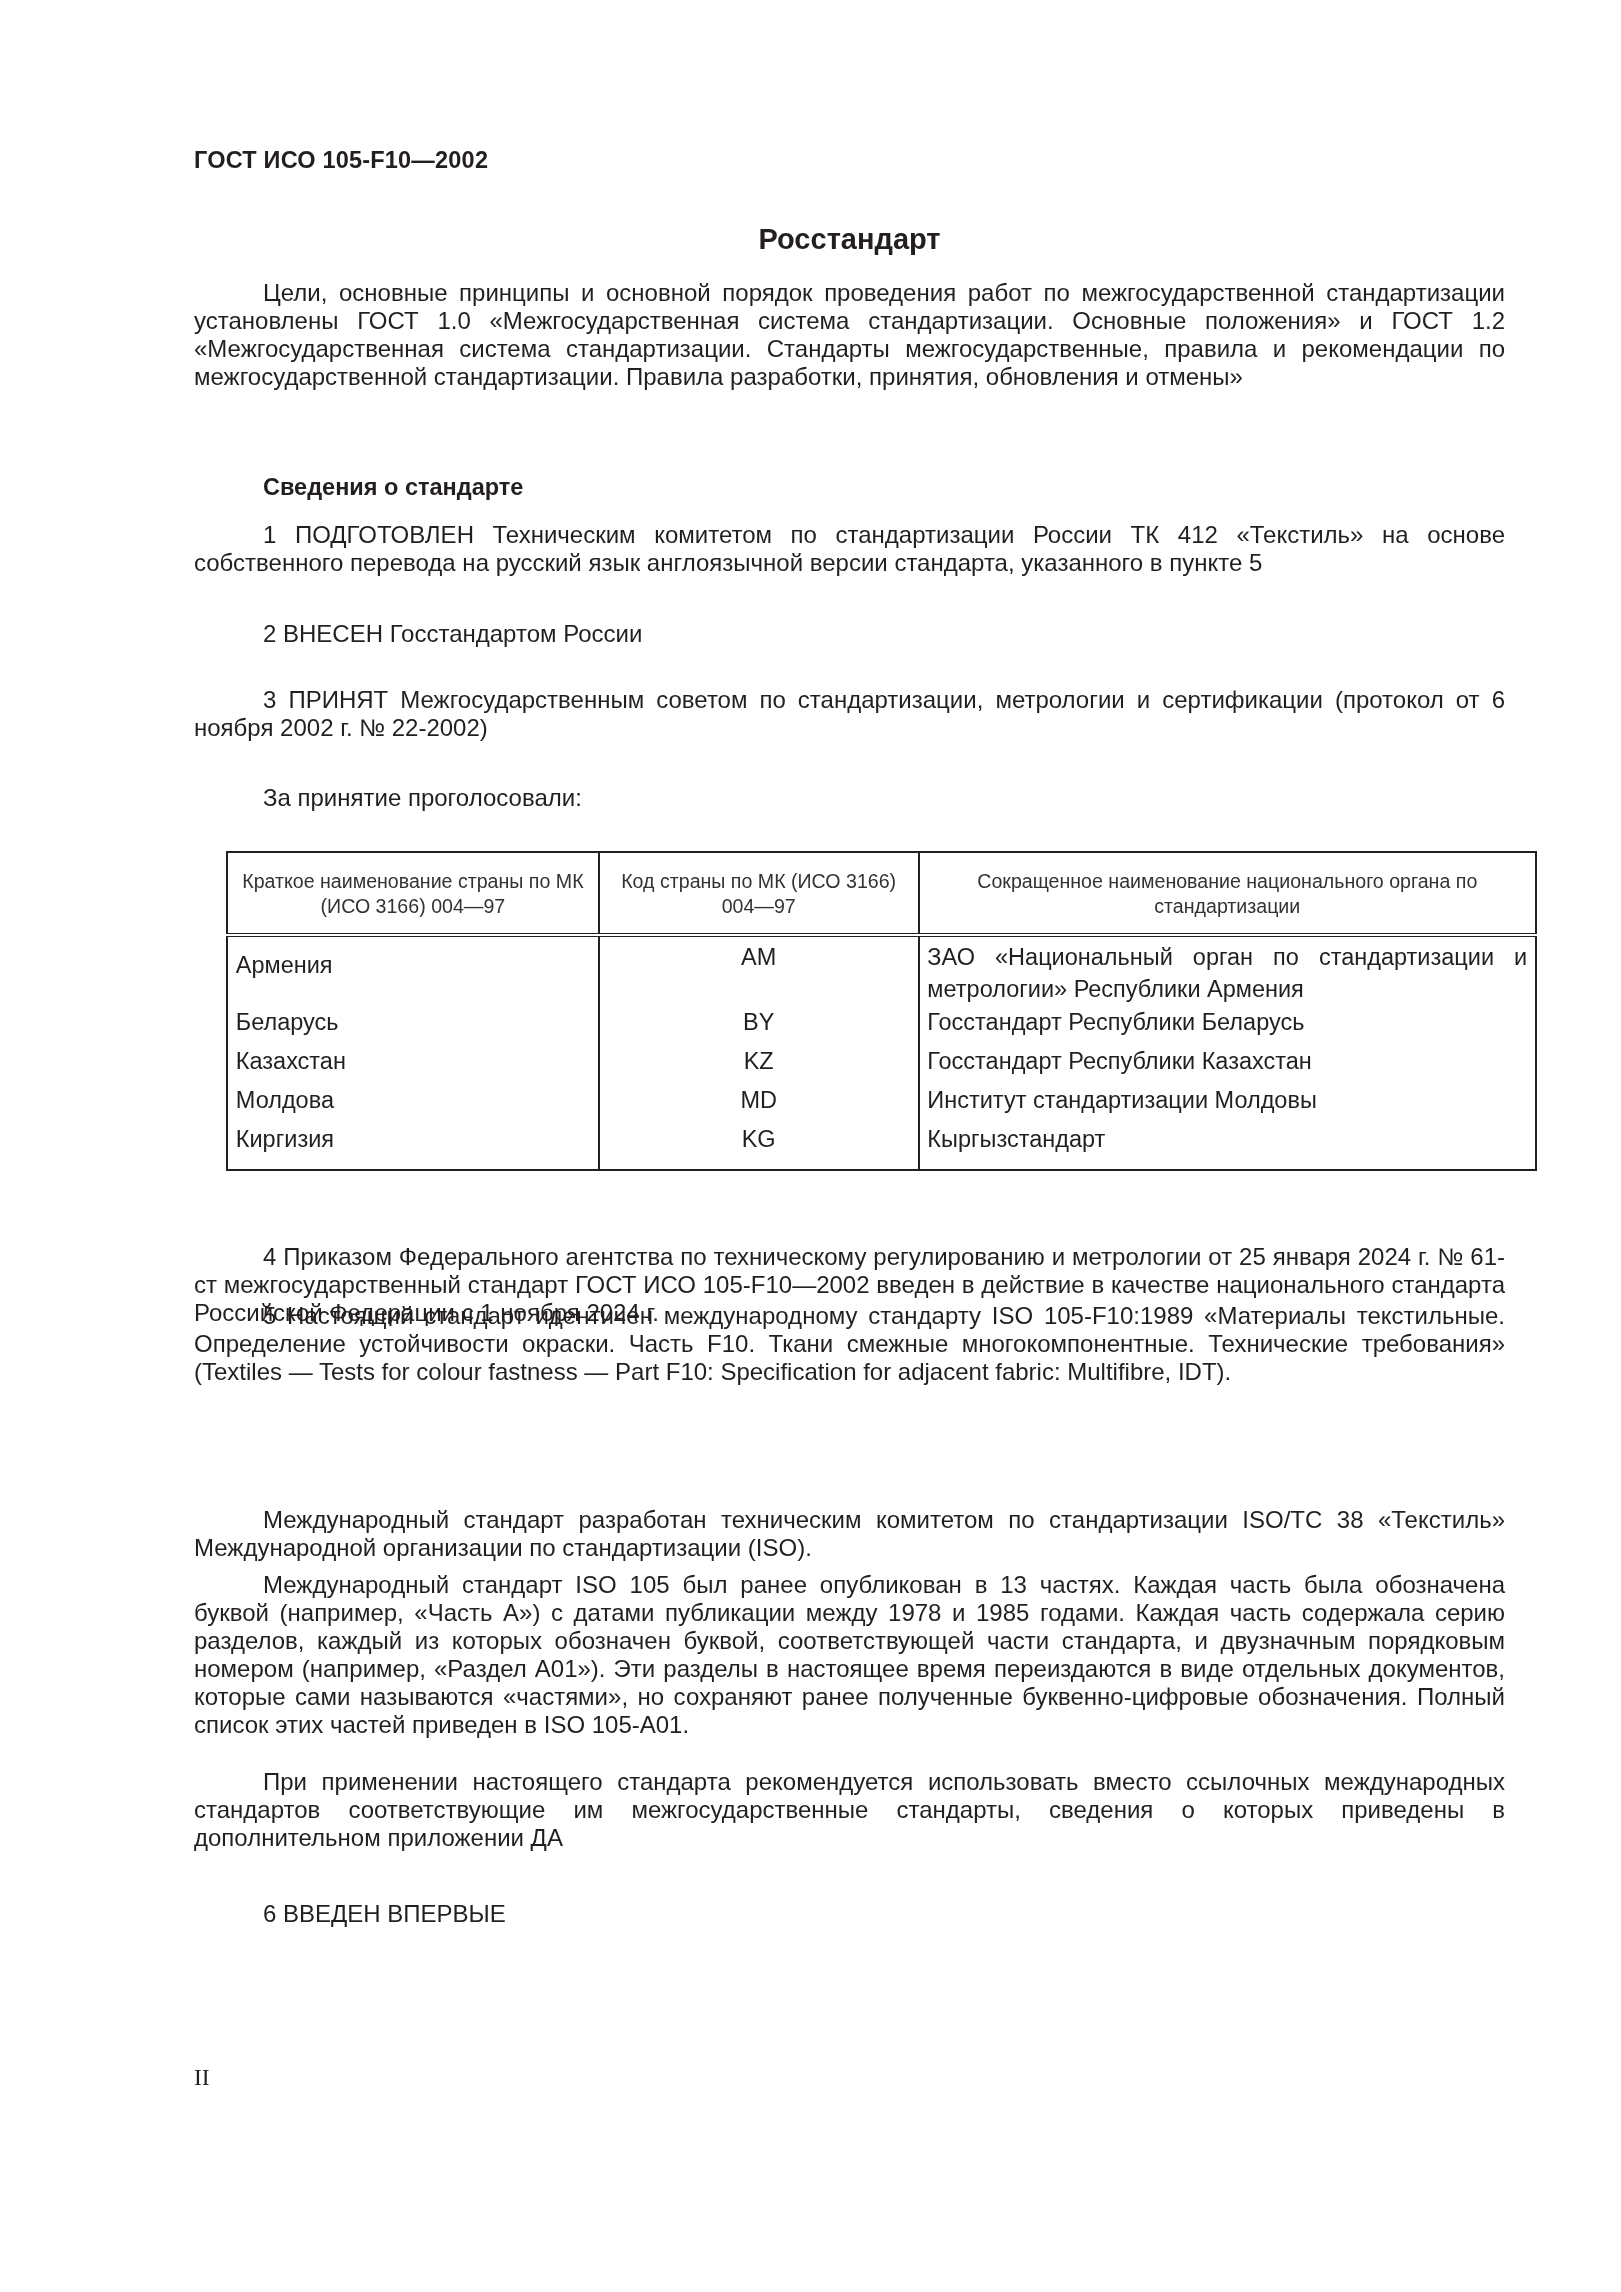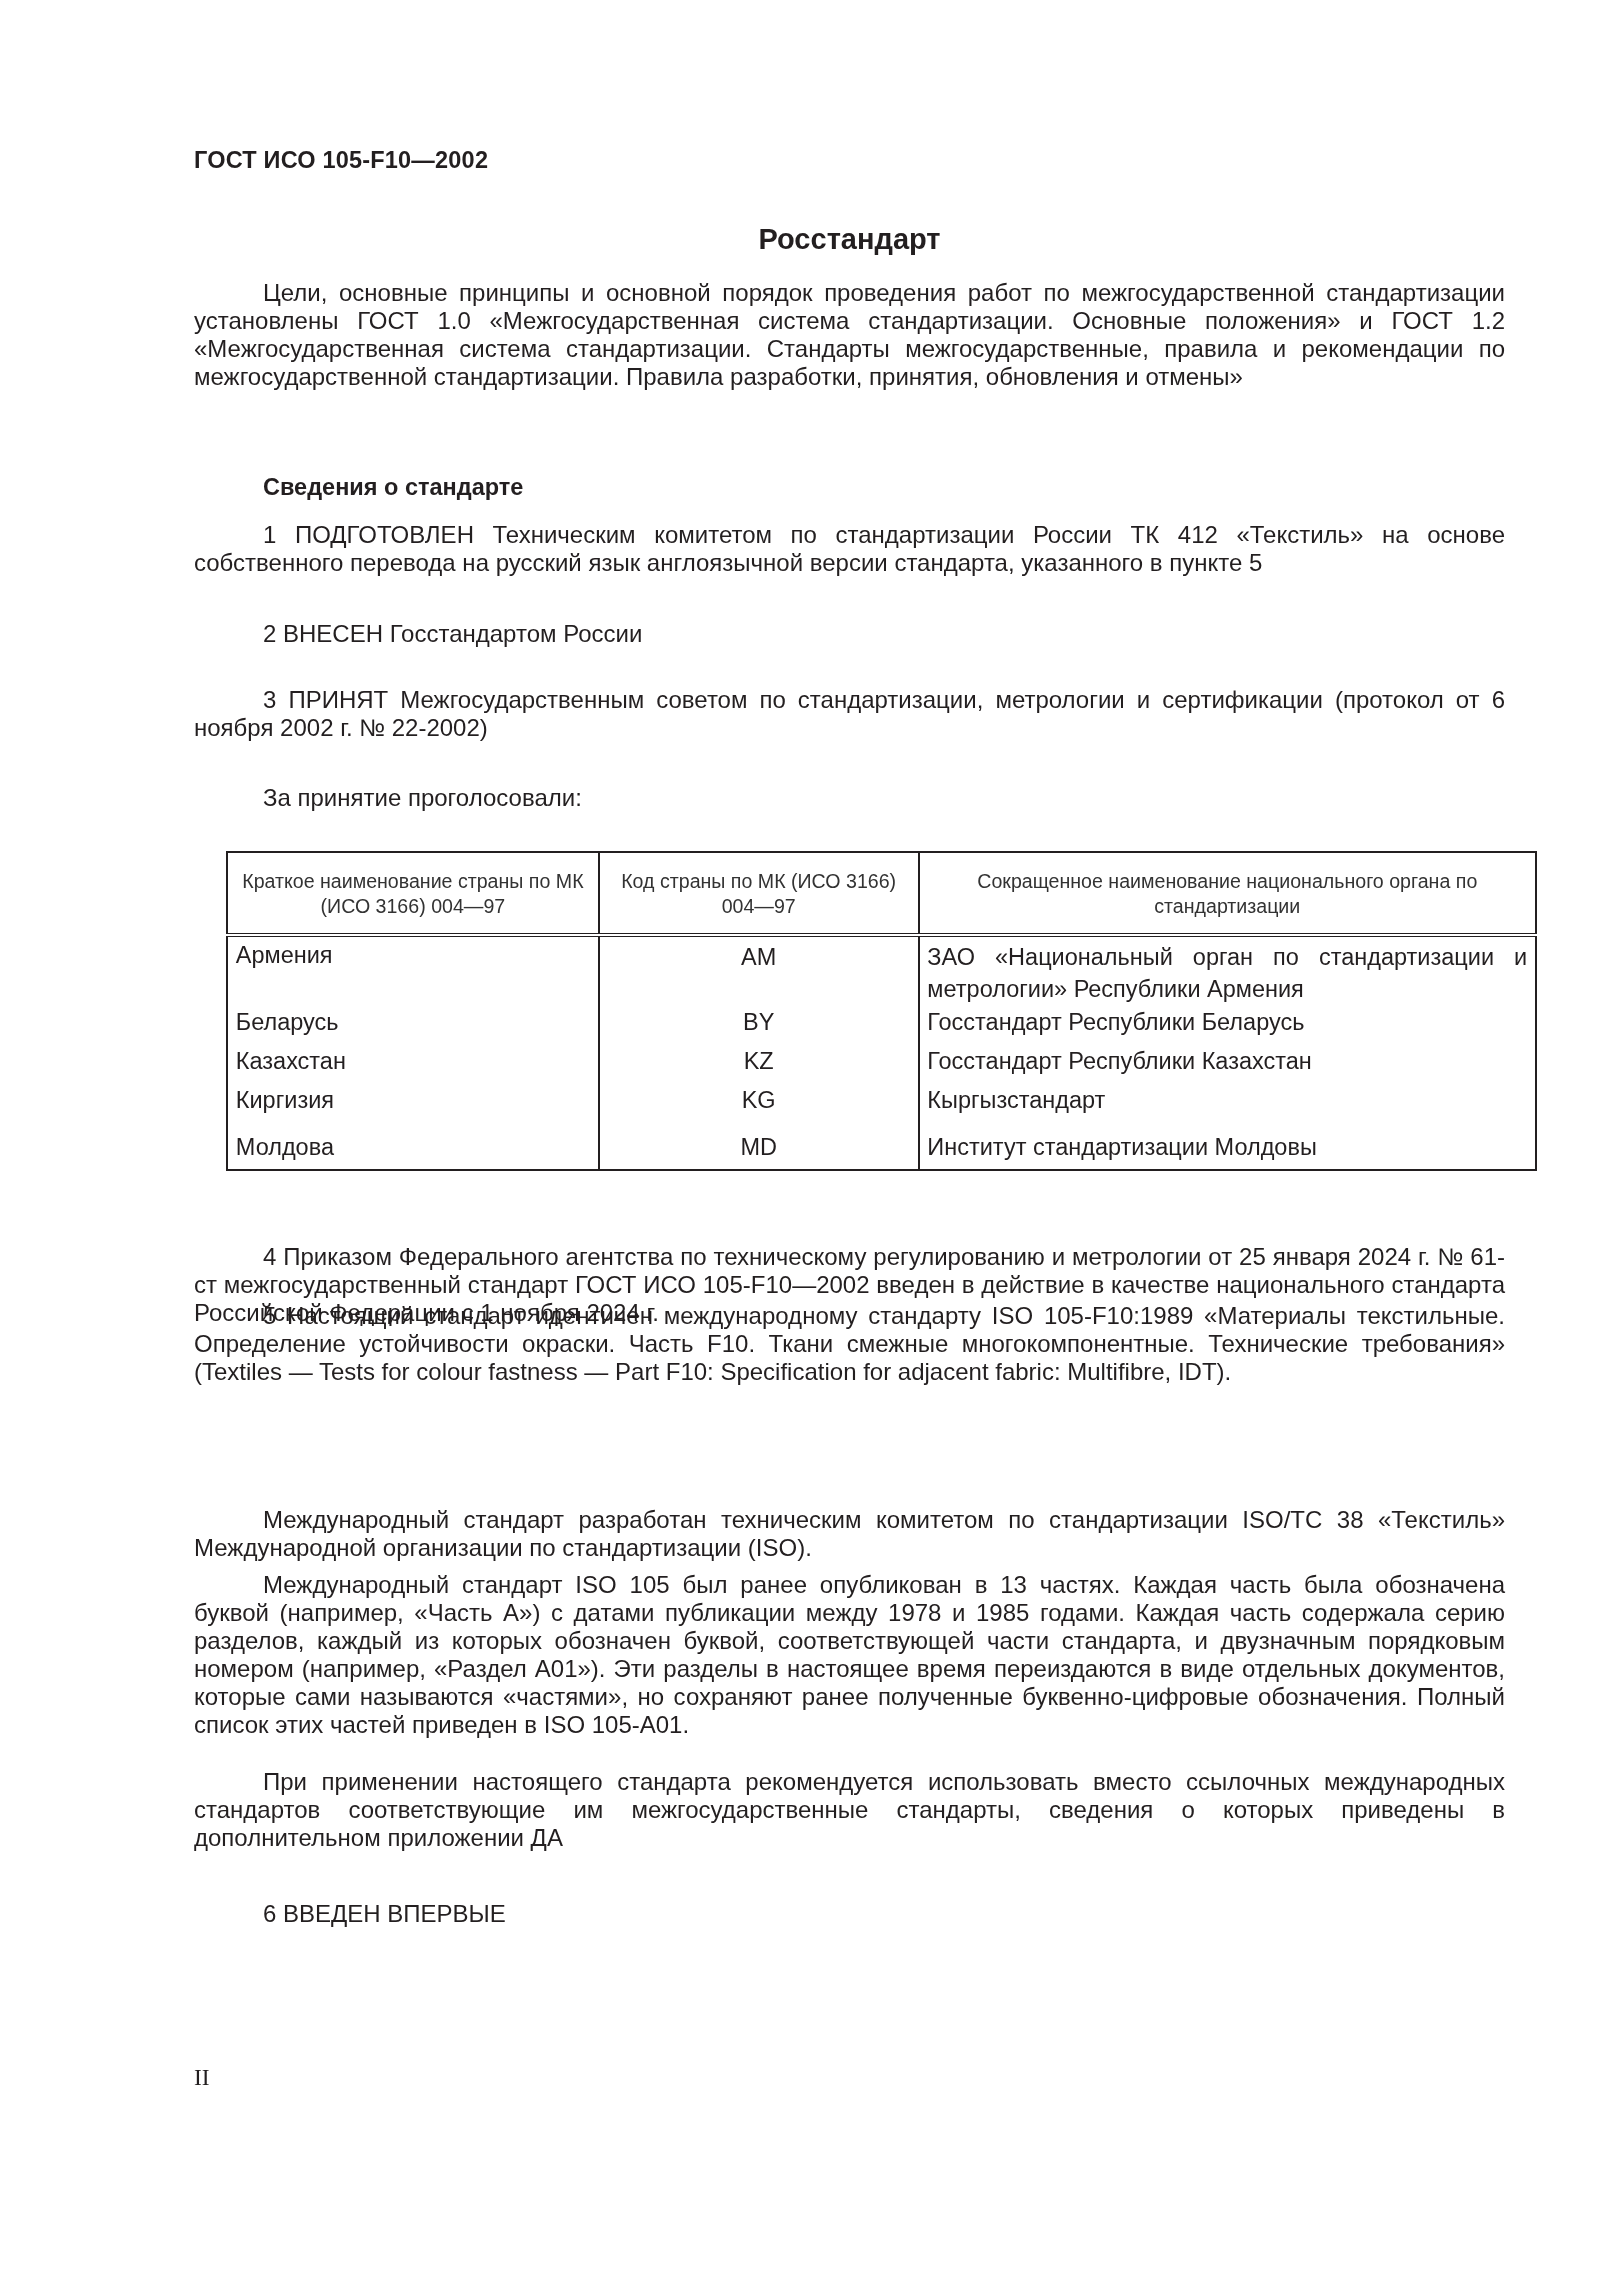--- a/index.html
+++ b/index.html
@@ -43,43 +43,43 @@
   <table class="votes">
     <thead>
       <tr>
         <th class="col1"><span>Краткое наименование страны по МК (ИСО 3166) 004—97</span></th>
         <th class="col2"><span>Код страны по  МК (ИСО 3166) 004—97</span></th>
         <th><span>Сокращенное наименование национального органа по  стандартизации</span></th>
       </tr>
     </thead>
     <tbody>
       <tr style="height:71px;">
-        <td style="padding-top:2px;">Армения</td>
+        <td style="padding-top:12px;">Армения</td>
         <td class="code" style="padding-top:3.9px;">AM</td>
         <td style="padding-top:3.9px;">ЗАО «Национальный орган по стандартизации и метрологии» Республики Армения</td>
       </tr>
       <tr style="height:39px;">
         <td>Беларусь</td>
         <td class="code">BY</td>
         <td>Госстандарт Республики Беларусь</td>
       </tr>
       <tr style="height:39px;">
         <td>Казахстан</td>
         <td class="code">KZ</td>
         <td>Госстандарт Республики Казахстан</td>
       </tr>
+      <tr style="height:39px;">
+        <td>Молдова</td>
+        <td class="code">MD</td>
+        <td>Институт стандартизации Молдовы</td>
+      </tr>
       <tr style="height:47px;">
         <td>Киргизия</td>
         <td class="code">KG</td>
         <td>Кыргызстандарт</td>
-      </tr>
-      <tr style="height:39px;">
-        <td>Молдова</td>
-        <td class="code">MD</td>
-        <td>Институт стандартизации Молдовы</td>
       </tr>
     </tbody>
   </table>
 
   <p class="p last-left" style="top:1243px;"><span class="ind"></span><span>4  Приказом Федерального агентства по техническому регулированию и метрологии от 25 января 2024 г. № 61-ст межгосударственный стандарт ГОСТ ИСО 105-F10—2002 введен в действие в качестве национального стандарта Российской Федерации с 1 ноября 2024 г.</span></p>
   <p class="p last-left" style="top:1302px;"><span class="ind"></span><span>5  Настоящий стандарт идентичен международному стандарту ISO 105-F10:1989 «Материалы текстильные. Определение устойчивости окраски. Часть F10. Ткани смежные многокомпонентные. Технические требования» (Textiles — Tests for colour fastness — Part F10: Specification for adjacent fabric: Multifibre, IDT).</span></p>
   <p class="p last-left" style="top:1506px;"><span class="ind"></span><span>Международный стандарт разработан техническим комитетом по стандартизации ISO/TC 38 «Текстиль» Международной организации по стандартизации (ISO).</span></p>
   <p class="p last-left" style="top:1571px;"><span class="ind"></span><span>Международный стандарт ISO 105 был ранее опубликован в 13 частях. Каждая часть была обозначена буквой (например, «Часть А») с датами публикации между 1978 и 1985 годами. Каждая часть содержала серию разделов, каждый из которых обозначен буквой, соответствующей части стандарта, и двузначным порядковым номером (например, «Раздел А01»). Эти разделы в настоящее время переиздаются в виде отдельных документов, которые сами называются «частями», но сохраняют ранее полученные буквенно-цифровые обозначения. Полный список этих частей приведен в ISO 105-A01.</span></p>
   <p class="p last-left" style="top:1768px;"><span class="ind"></span><span>При применении настоящего стандарта рекомендуется использовать вместо ссылочных международных стандартов соответствующие им межгосударственные стандарты, сведения о которых приведены в дополнительном приложении ДА</span></p>
   <p class="p last-left" style="top:1900px;"><span class="ind"></span><span>6  ВВЕДЕН ВПЕРВЫЕ</span></p>

